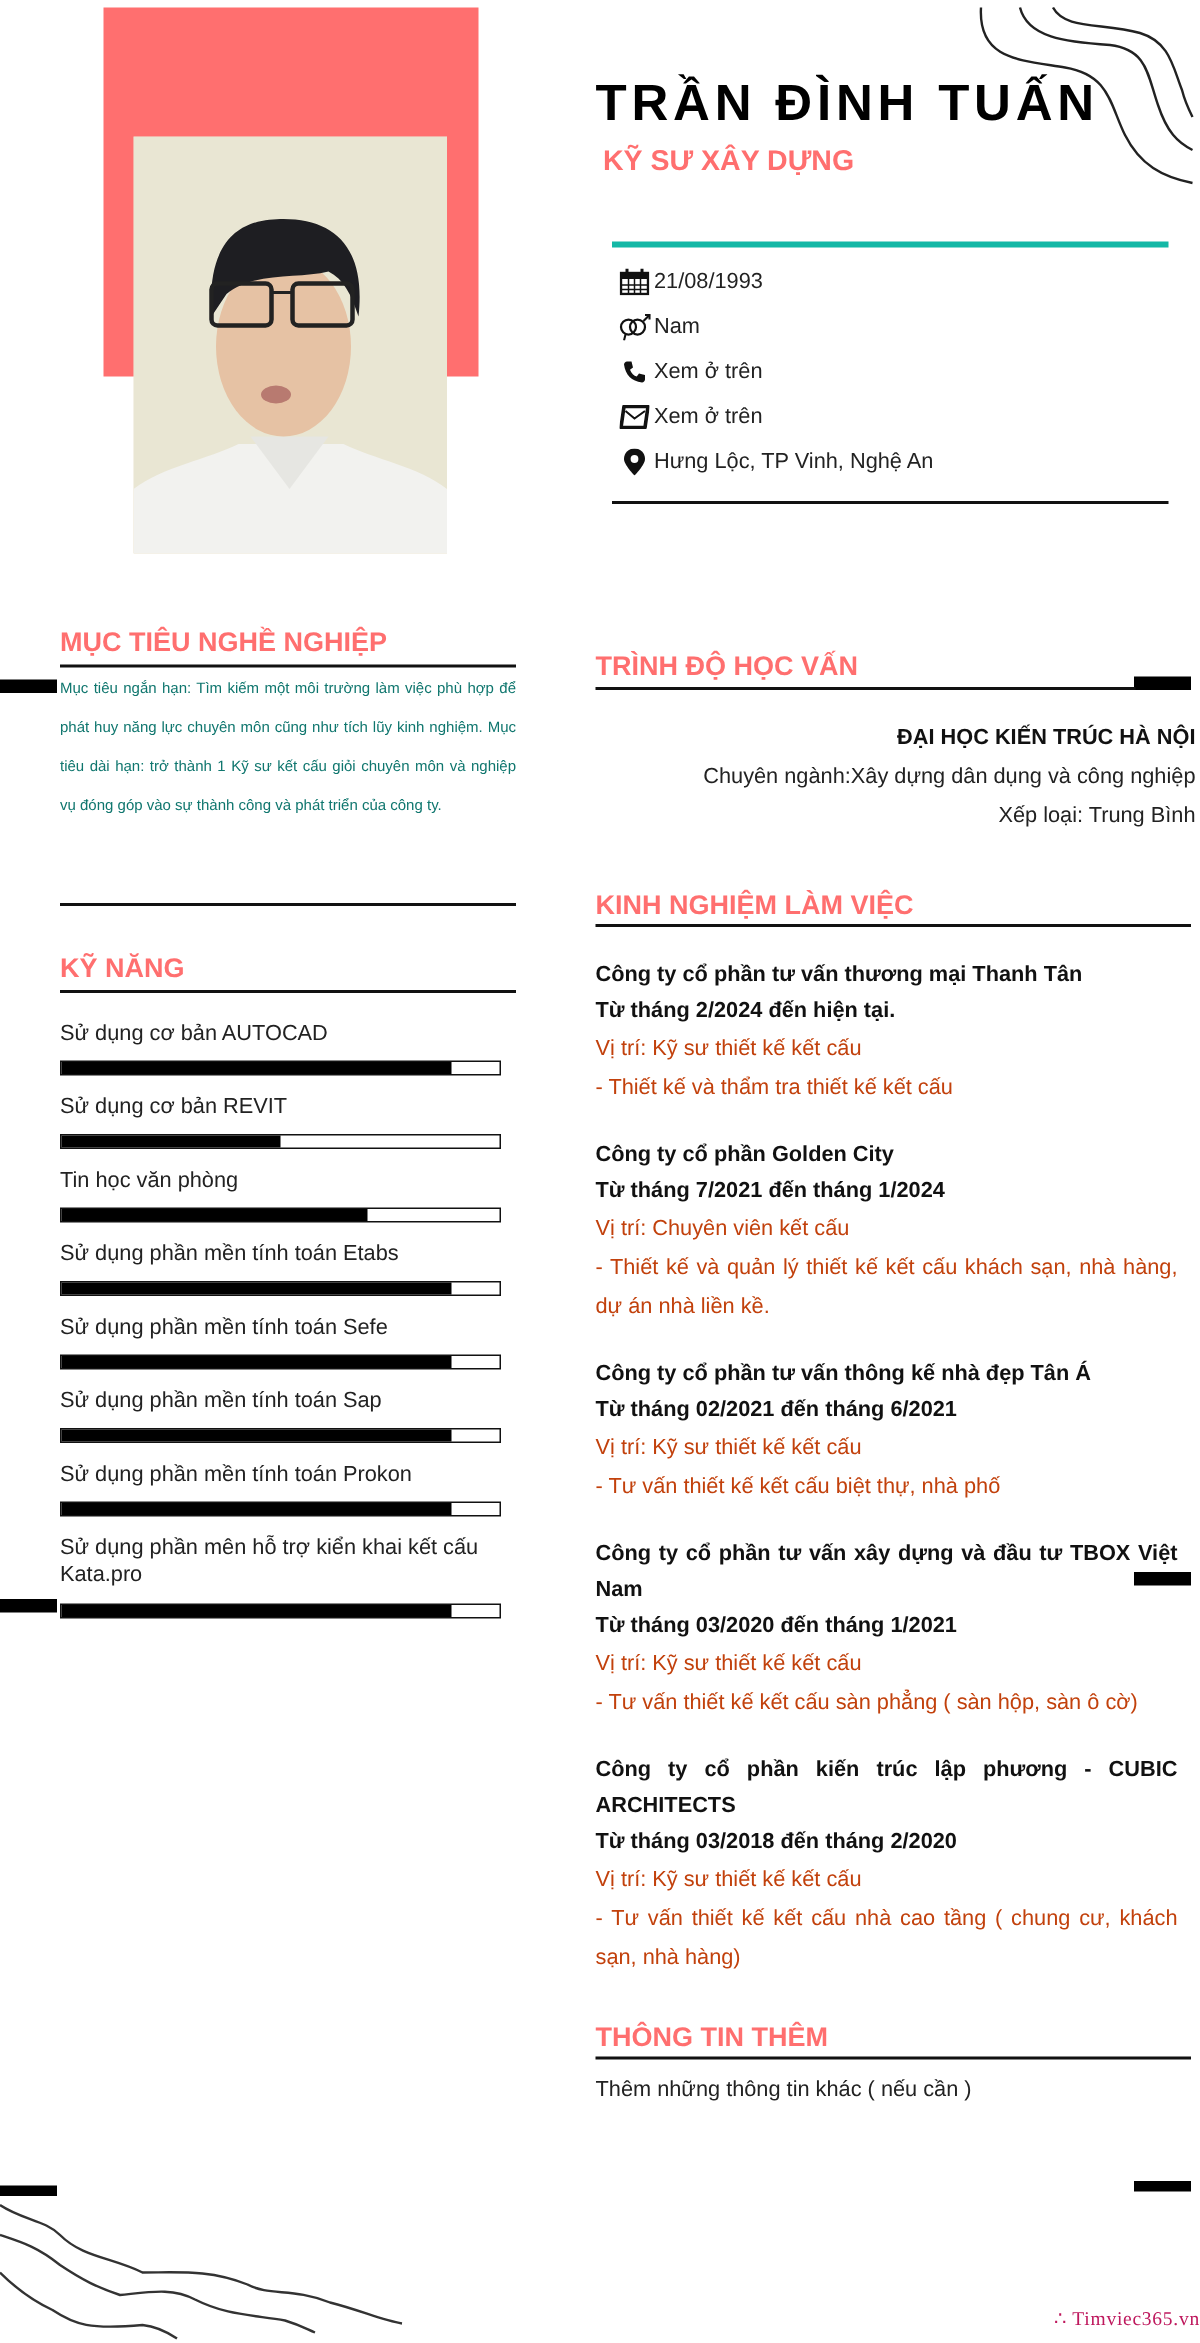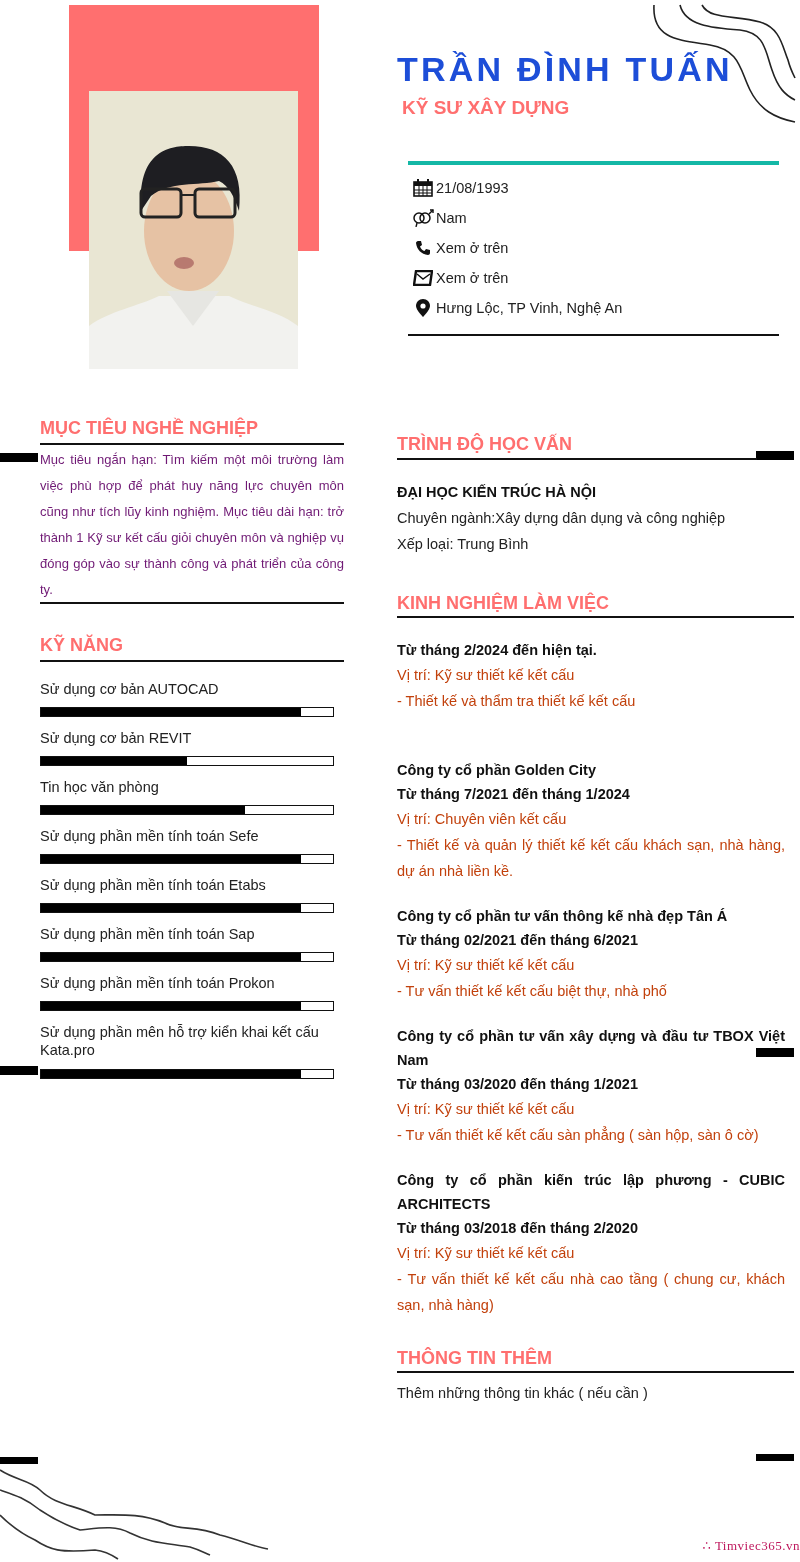--- a/index.html
+++ b/index.html
@@ -4,42 +4,42 @@
 <style>
   * { box-sizing: border-box; margin: 0; padding: 0; }
   html, body { width: 800px; height: 1562px; background: #ffffff; overflow: hidden; }
   body { position: relative; font-family: "Liberation Sans", "DejaVu Sans", sans-serif; color: #111; }
 
   .abs { position: absolute; }
   .pink-block { left: 69px; top: 5px; width: 250px; height: 246px; background: #ff6f6f; }
   .photo { left: 89px; top: 91px; width: 209px; height: 278px; background: #ebe8d6; overflow: hidden; }
   .photo svg { width: 100%; height: 100%; display: block; }
 
-  .name { left: 397px; top: 50px; font-size: 34px; font-weight: bold; letter-spacing: 3.2px; color: #1d4ed8; white-space: nowrap; }
+  .name { left: 397px; top: 50px; font-size: 34px; font-weight: bold; letter-spacing: 3.2px; color: #000000; white-space: nowrap; }
   .job-title { left: 402px; top: 97px; font-size: 19px; font-weight: bold; color: #ff6f6f; white-space: nowrap; }
 
   .info-box { left: 408px; top: 161px; width: 371px; height: 175px; border-top: 4px solid #14b8a6; border-bottom: 2px solid #111; }
   .info-row { position: absolute; left: 4px; display: flex; align-items: center; font-size: 14.5px; color: #222; white-space: nowrap; }
   .info-row .ico { width: 22px; height: 18px; display: inline-flex; align-items: center; justify-content: center; margin-right: 2px; }
   .info-row .ico svg { display: block; }
 
   .sec-title { position: absolute; font-size: 18px; font-weight: bold; color: #ff6f6f; white-space: nowrap; }
   .rule { position: absolute; height: 2px; background: #111; }
   .edge-bar { position: absolute; background: #000; height: 9px; }
 
-  .objective { left: 40px; top: 447px; width: 304px; font-size: 13px; line-height: 26px; text-align: justify; color: #701a75; }
+  .objective { left: 40px; top: 447px; width: 304px; font-size: 10px; line-height: 26px; text-align: justify; color: #0f766e; }
 
   .skills { left: 40px; top: 680px; width: 294px; }
   .skill { margin-bottom: 0; height: 49px; position: relative; }
   .skill-label { font-size: 14.5px; color: #222; line-height: 18px; }
   .skill-track { position: absolute; left: 0; bottom: 12px; width: 294px; height: 10px; border: 1px solid #111; background: #fff; }
   .skill-fill { height: 100%; background: #000; }
   .skill.two-line { height: 68px; }
 
-  .right-col { left: 397px; width: 388px; color: #222; }
+  .right-col { left: 409px; width: 388px; color: #222; text-align: right; }
   .edu-school { font-size: 14.5px; font-weight: bold; color: #111; line-height: 26px; }
   .edu-line { font-size: 14.5px; line-height: 26px; }
 
   .job { position: absolute; left: 397px; width: 388px; }
   .job-company, .job-period { font-size: 14.5px; font-weight: bold; color: #111; line-height: 24px; text-align: justify; }
   .job-role, .job-desc { font-size: 14.5px; line-height: 26px; color: #c2410c; text-align: justify; }
 
   .extra { left: 397px; top: 1385px; font-size: 14.5px; color: #222; }
 
   .watermark { right: 0; top: 1538px; font-family: Liberation Serif, serif; font-size: 13px; color: #be185d; letter-spacing: 0.5px; }
@@ -157,27 +157,27 @@
         <div class="skill-fill" style="width: 50%;"></div>
       </div>
   </div>
   <div class="skill">
     <div class="skill-label">Tin học văn phòng</div>
     <div class="skill-track">
         <div class="skill-fill" style="width: 70%;"></div>
       </div>
   </div>
   <div class="skill">
+    <div class="skill-label">Sử dụng phần mền tính toán Etabs</div>
+    <div class="skill-track">
+        <div class="skill-fill" style="width: 89%;"></div>
+      </div>
+  </div>
+  <div class="skill">
     <div class="skill-label">Sử dụng phần mền tính toán Sefe</div>
-    <div class="skill-track">
-        <div class="skill-fill" style="width: 89%;"></div>
-      </div>
-  </div>
-  <div class="skill">
-    <div class="skill-label">Sử dụng phần mền tính toán Etabs</div>
     <div class="skill-track">
         <div class="skill-fill" style="width: 89%;"></div>
       </div>
   </div>
   <div class="skill">
     <div class="skill-label">Sử dụng phần mền tính toán Sap</div>
     <div class="skill-track">
         <div class="skill-fill" style="width: 89%;"></div>
       </div>
   </div>
@@ -200,20 +200,21 @@
 <div class="abs right-col" style="top:479px">
   <div class="edu-school">ĐẠI HỌC KIẾN TRÚC HÀ NỘI</div>
   <div class="edu-line">Chuyên ngành:Xây dựng dân dụng và công nghiệp</div>
   <div class="edu-line">Xếp loại: Trung Bình</div>
 </div>
 
 <div class="sec-title" style="left:397px;top:593px">KINH NGHIỆM LÀM VIỆC</div>
 <div class="rule" style="left:397px;top:616px;width:397px"></div>
 
 <div class="job" style="top:638px">
+  <div class="job-company">Công ty cổ phần tư vấn thương mại Thanh Tân</div>
   <div class="job-period">Từ tháng 2/2024 đến hiện tại.</div>
   <div class="job-role">Vị trí: Kỹ sư thiết kế kết cấu</div>
   <div class="job-desc">- Thiết kế và thẩm tra thiết kế kết cấu</div>
 </div>
 <div class="job" style="top:758px">
   <div class="job-company">Công ty cổ phần Golden City</div>
   <div class="job-period">Từ tháng 7/2021 đến tháng 1/2024</div>
   <div class="job-role">Vị trí: Chuyên viên kết cấu</div>
   <div class="job-desc">- Thiết kế và quản lý thiết kế kết cấu khách sạn, nhà hàng, dự án nhà liền kề.</div>
 </div>

